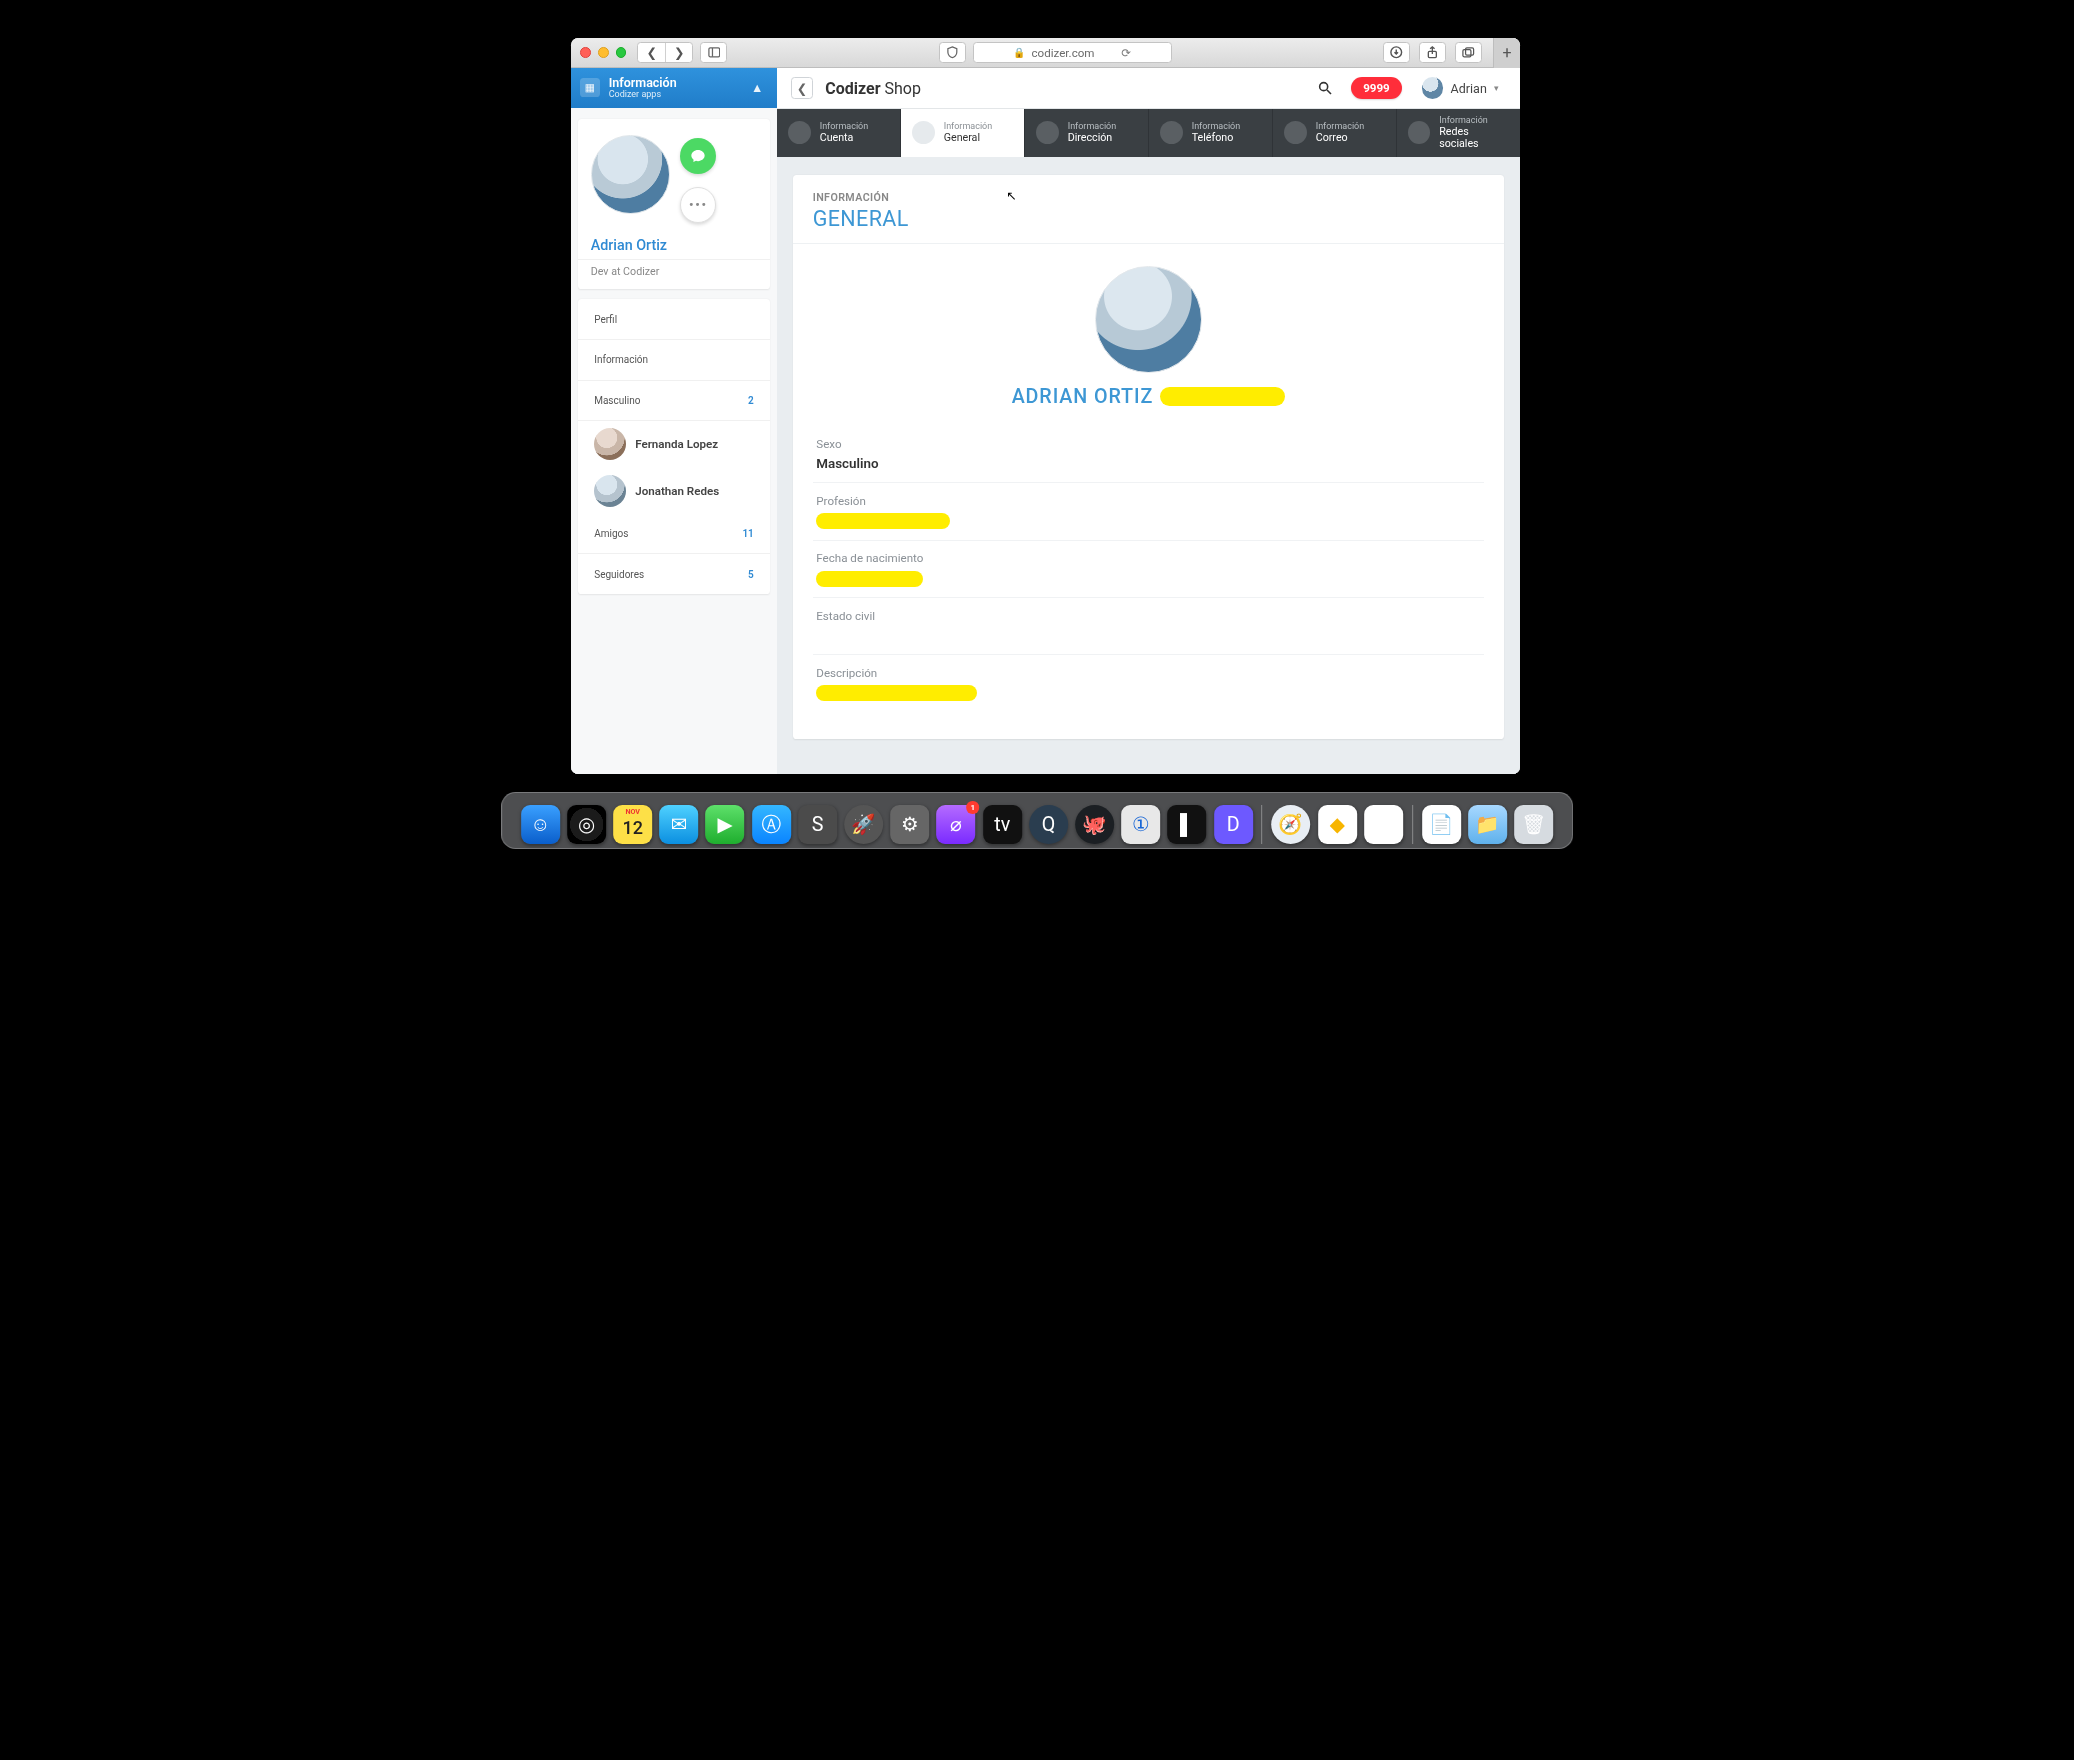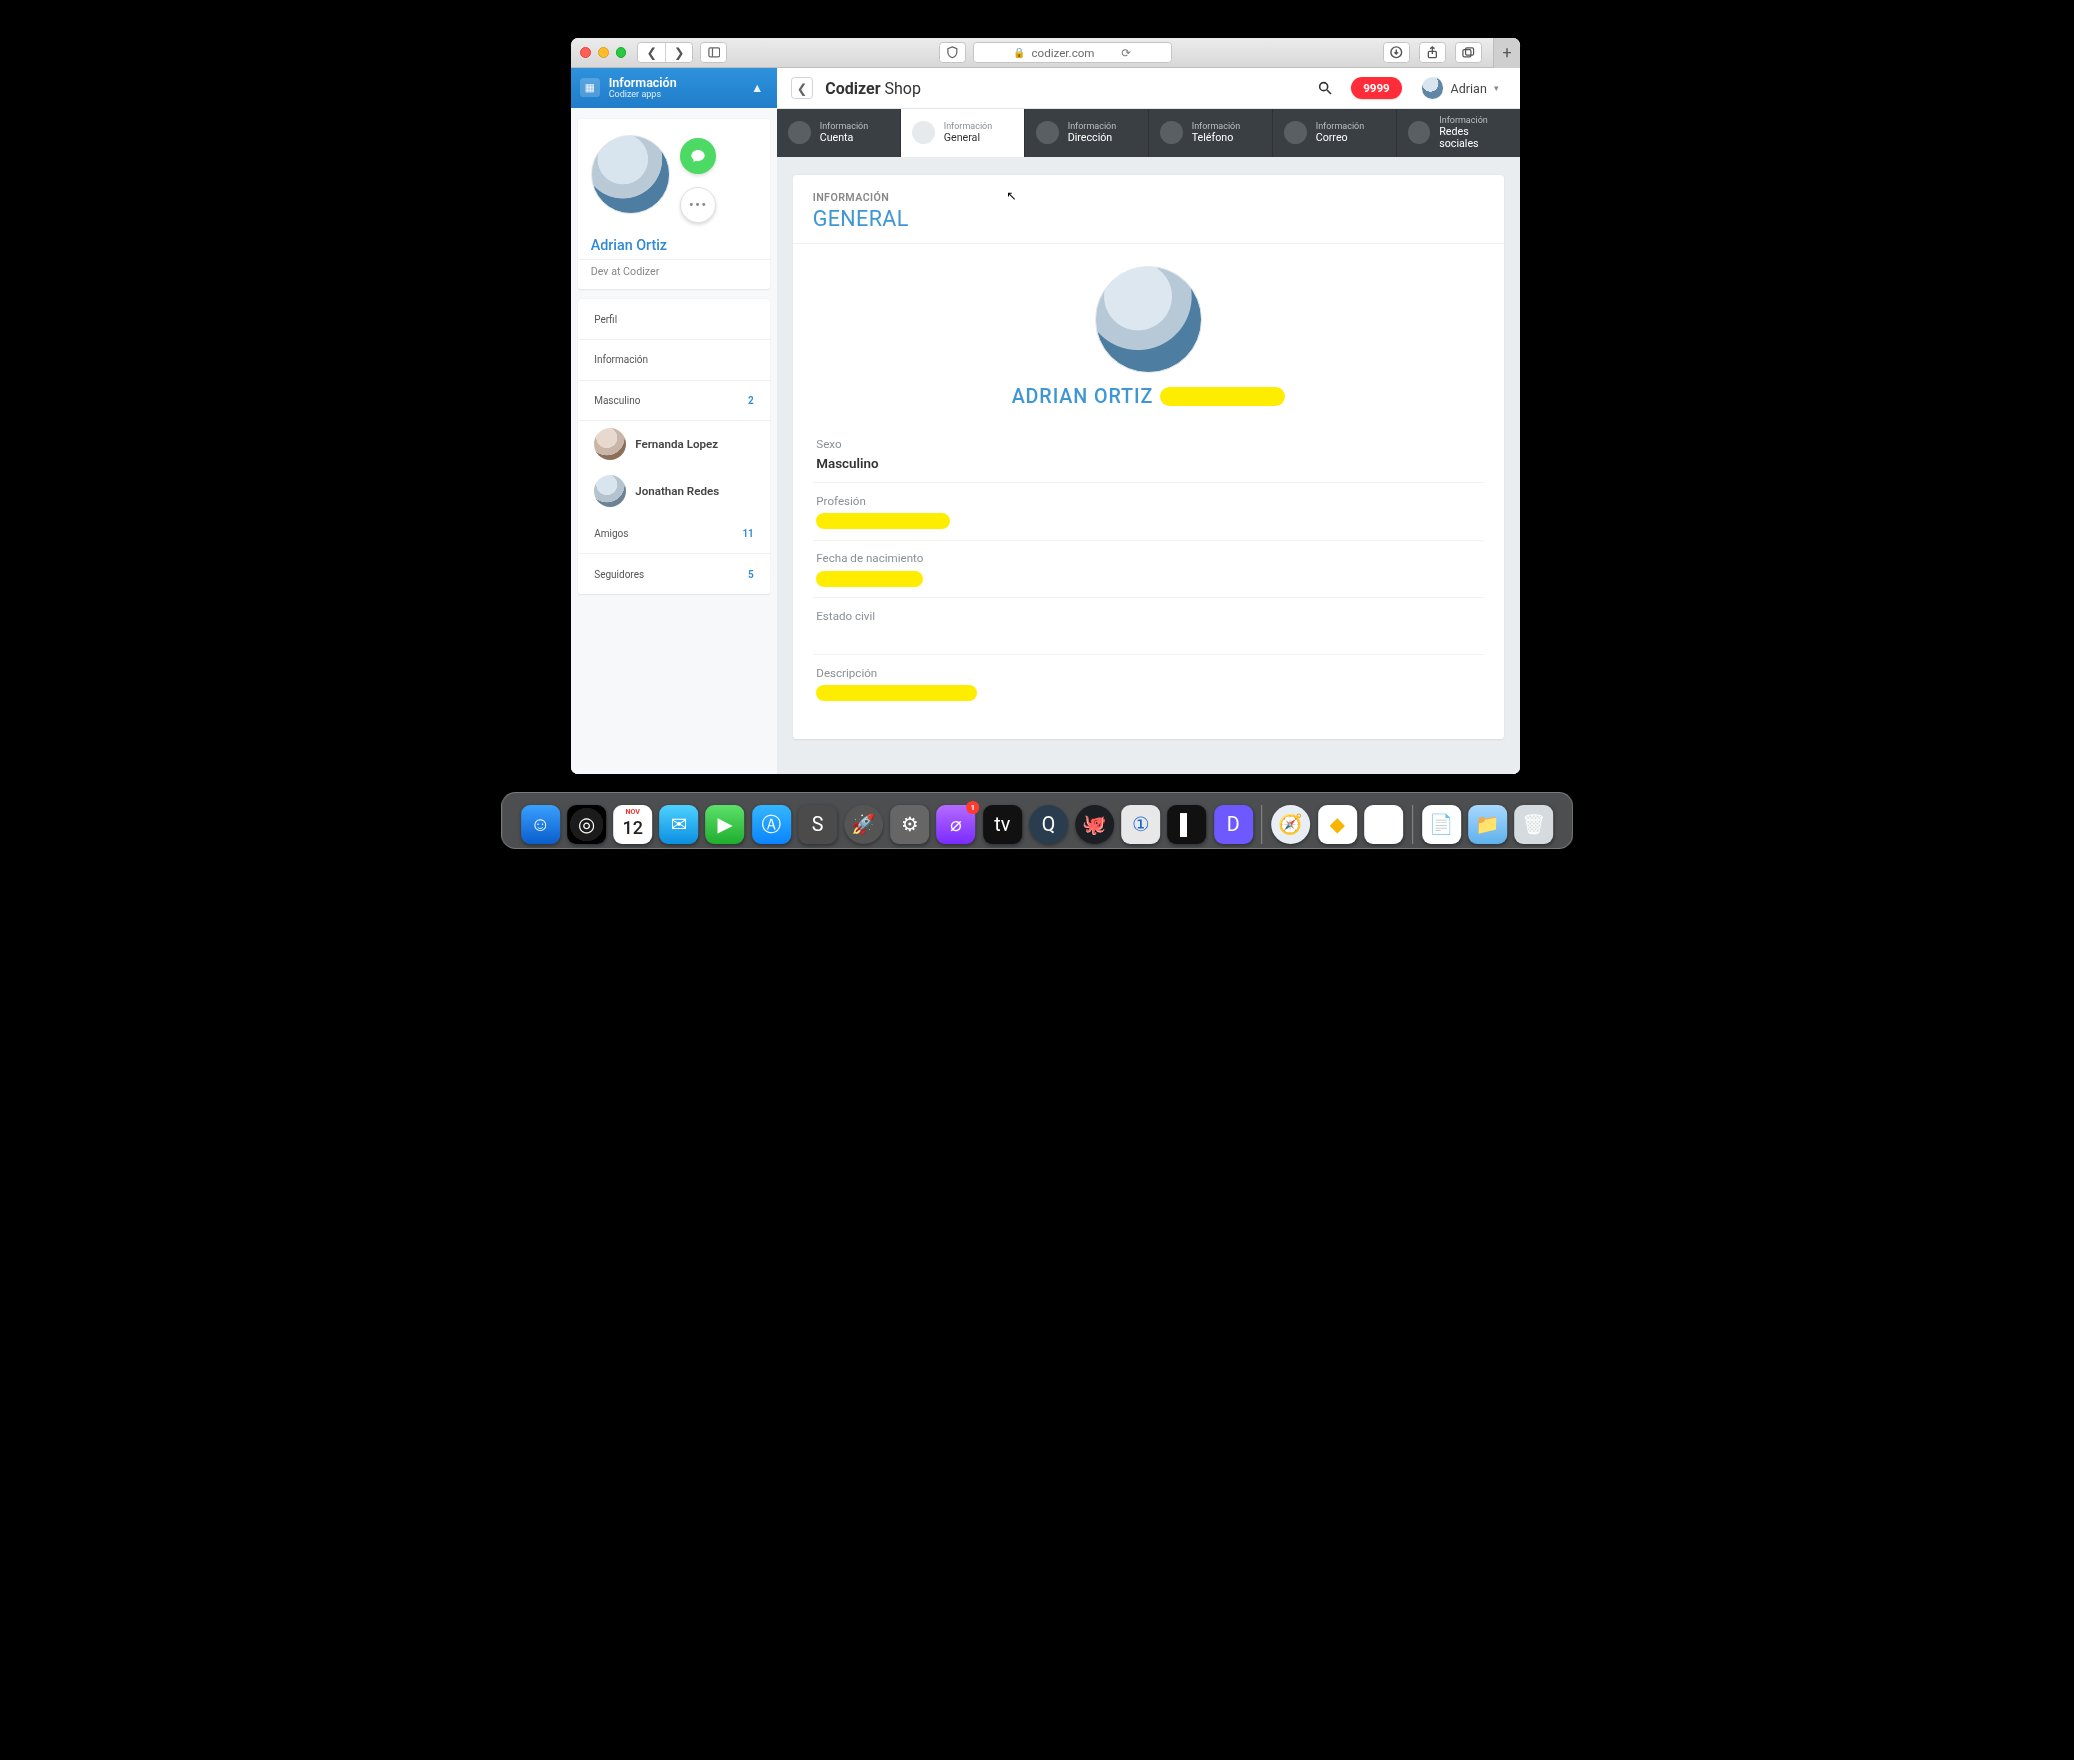--- a/index.html
+++ b/index.html
@@ -196,21 +196,21 @@
   }
   .dock-sep { width:0.9px; height:39px; background:rgba(255,255,255,.35); margin:0 1.8px;}
   .badge-dot {
     position:absolute; top:-3.6px; right:-3.6px; width:12.5px; height:12.5px; border-radius:50%;
     background:#ff3b30; color:#fff; font-size:8px; font-weight:700;
     display:flex; align-items:center; justify-content:center;
   }
   
   .di-finder{background:linear-gradient(#3aa0ff,#0a5ecb);}
   .di-siri{background:radial-gradient(circle,#1b1b1b 0 60%,#000 61% 100%);}
-  .di-cal{background:#ffffff;color:#e33;}
+  .di-cal{background:#fde047;color:#e33;}
   .di-cal .m{position:absolute;top:2.7px;left:0;right:0;text-align:center;font-size:7.2px;color:#e33;font-weight:700;}
   .di-cal .d{font-size:18px;color:#222;font-weight:500;margin-top:7.2px;}
   .di-msg{background:linear-gradient(#4fd1ff,#0b8fe0);}
   .di-ft{background:linear-gradient(#5de06a,#1fae2e);}
   .di-store{background:linear-gradient(#34b7ff,#0a84ff);}
   .di-subl{background:#4b4b4b;}
   .di-launch{background:#555; border-radius:50%;}
   .di-sys{background:#666;}
   .di-pod{background:linear-gradient(#b56bff,#7a2bff);}
   .di-tv{background:#111;}

